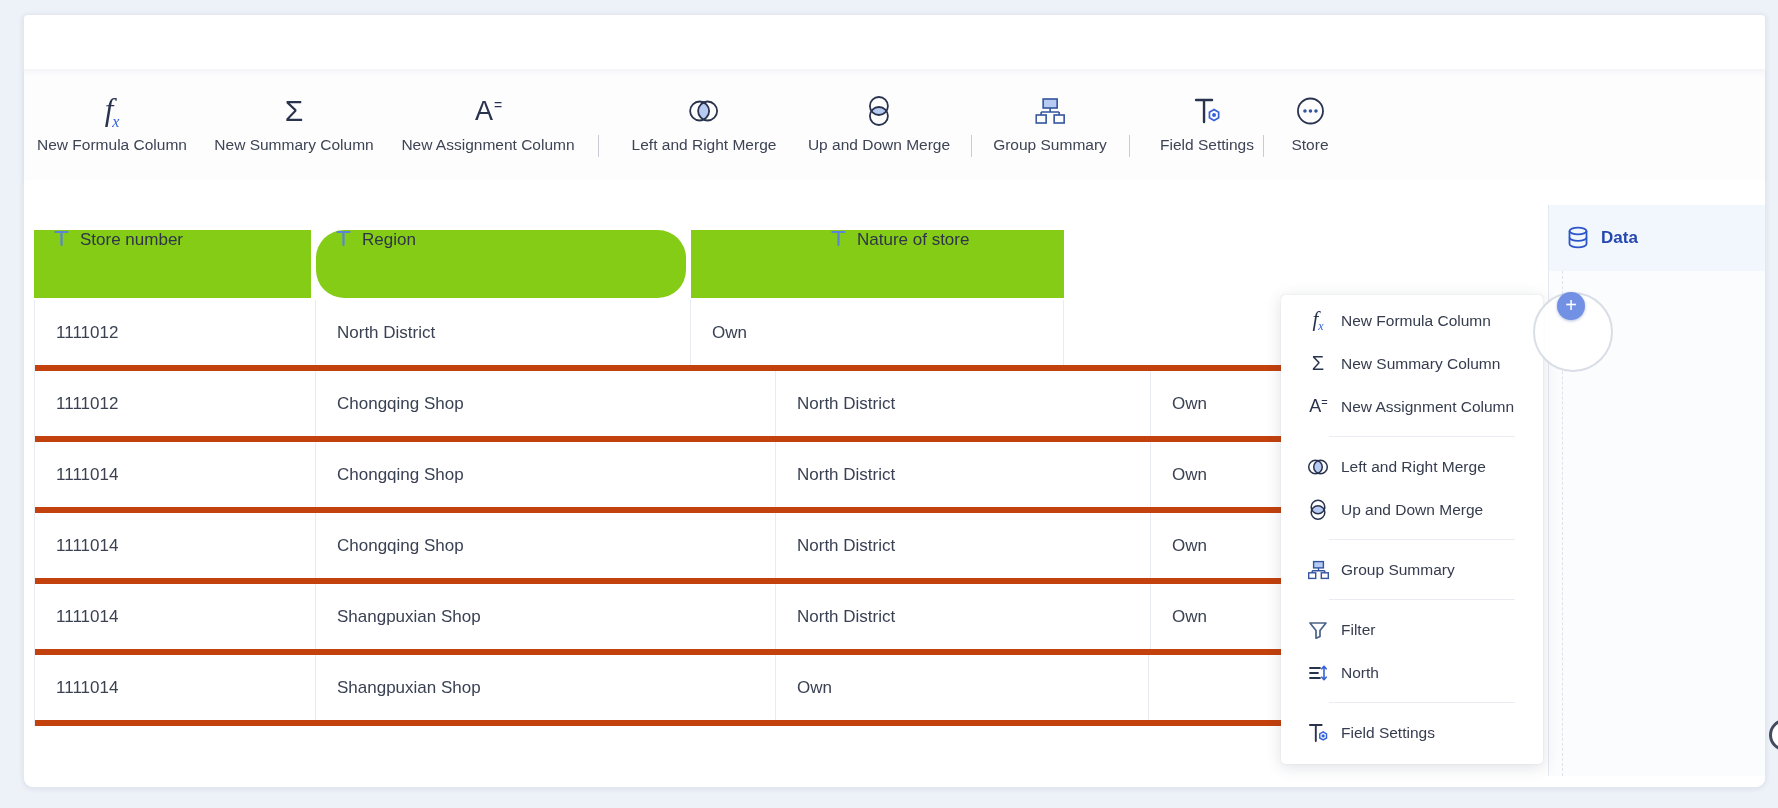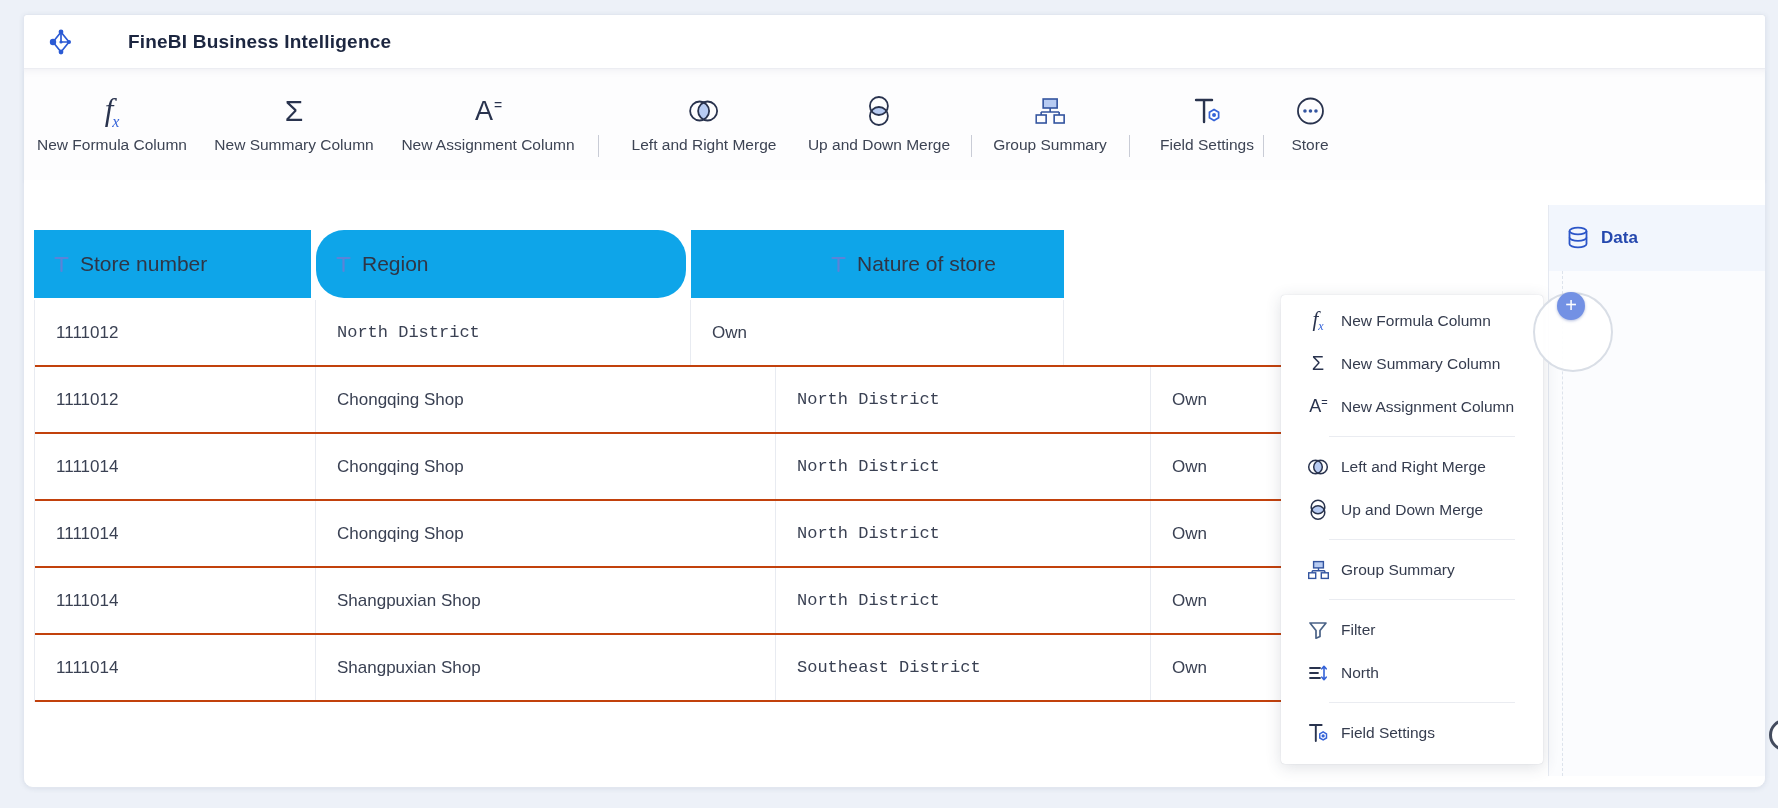--- a/index.html
+++ b/index.html
@@ -24,30 +24,30 @@
   .icon-fx .fx-f{font-family:"Liberation Serif",serif;font-style:italic;font-size:31px;color:#29334e;}
   .icon-fx .fx-x{font-family:"Liberation Serif",serif;font-style:italic;font-size:16px;color:#3563d8;vertical-align:-7px;margin-left:-1px;}
   .icon-sigma{font-size:30px;color:#29334e;}
   .icon-aeq{font-size:27px;color:#29334e;}
   .icon-aeq .aeq{font-size:14px;vertical-align:10px;margin-left:1px;letter-spacing:-1px;}
   
   .canvas{position:absolute;top:165px;left:0;right:0;bottom:0;background:#fff;border-radius:0 0 10px 10px;}
   
   .data-table{position:absolute;left:10px;top:50px;width:1490px;z-index:1;}
   .th-row{display:flex;height:68px;}
-  .th-cell{background:#0ea5e9;display:flex;align-items:center;padding-left:20px;box-sizing:border-box;
-           font-size:21px;color:#2f3546;cursor:pointer;}
+  .th-cell{background:#84cc16;display:flex;align-items:flex-start;padding-left:20px;box-sizing:border-box;
+           font-size:17px;color:#2f3546;cursor:pointer;}
   .th-cell .t-ico{margin-right:11px;display:flex;}
   .g0{width:277px;margin-right:5px;}  .g1{width:455px;margin-right:5px;}
   .g2{width:370px;margin-right:5px;border-radius:28px;}  .g3{width:373px;}
   .t-body{margin-top:2px;border-left:1px solid #e8ebf1;}
-  .t-row{display:flex;height:65px;background:#fff;border-bottom:2px solid #c2410c;}
+  .t-row{display:flex;height:65px;background:#fff;border-bottom:6px solid #c2410c;}
   .t-cell{box-sizing:border-box;padding-left:21px;display:flex;align-items:center;
           font-size:17px;color:#3a4153;border-right:1px solid #e8ebf1;}
-  .c0{width:281px;} .c1{width:460px;} .c2{width:375px;font-family:Liberation Mono, monospace;} .c3{width:373px;}
+  .c0{width:281px;} .c1{width:460px;} .c2{width:375px;} .c3{width:373px;}
   
   .data-panel{position:absolute;right:0;top:25px;bottom:11px;width:216px;background:#fbfcfe;
               border-left:1px solid #e5e9f1;z-index:5;}
   .dp-header{height:66px;background:#f2f6fd;display:flex;align-items:center;padding-left:18px;text-align:center;}
   .dp-title{margin-left:12px;font-size:17px;font-weight:bold;color:#2548ae;}
   .dp-body{position:absolute;top:66px;left:13px;right:0;bottom:0;border-left:1px dashed #dde3ec;}
   
   .context-menu{position:absolute;left:1257px;top:115px;width:262px;background:#fff;border-radius:4px;
                 box-shadow:0 3px 16px rgba(50,60,90,.16),0 0 1px rgba(50,60,90,.25);
                 padding:4px 0 10px;z-index:30;}
@@ -68,34 +68,20 @@
             z-index:50;cursor:pointer;box-shadow:0 1px 3px rgba(40,70,160,.35);}
   .edge-handle{position:absolute;left:1769px;top:719px;width:26px;height:26px;border-radius:50%;
                background:#fff;border:3px solid #434b5e;z-index:60;}
 </style>
 </head>
 <body>
 
 <div class="screen">
   <div class="window">
 
-    <div class="app-header">
-      <svg class="logo" viewBox="0 0 30 32">
-        <g stroke="#2b5ad4" stroke-width="1.7" fill="none">
-          <path d="M7 16 L15 6 L23 16 L15 26 Z"></path>
-            <path d="M15 6 L15 16 L23 16"></path>
-        </g>
-        <circle cx="7" cy="16" r="3.2" fill="#2b5ad4"></circle>
-        <circle cx="15" cy="6" r="2.4" fill="#2b5ad4"></circle>
-        <circle cx="23" cy="16" r="2.0" fill="#2b5ad4"></circle>
-        <circle cx="15" cy="26" r="2.4" fill="#2b5ad4"></circle>
-        <circle cx="15" cy="16" r="1.6" fill="#2b5ad4"></circle>
-      </svg>
-      <div class="app-title">FineBI Business Intelligence</div>
-    </div>
 
     <div class="toolbar">
 
       <div class="tb-item" style="left:88px">
         <div class="tb-ico icon-fx">
             <span><span class="fx-f">f</span><span class="fx-x">x</span></span>
           </div>
         <div class="tb-label">New Formula Column</div>
       </div>
 
@@ -258,21 +244,20 @@
             </div>
             <div class="t-row">
               <div class="t-cell c0">1111014</div>
               <div class="t-cell c1">Shangpuxian Shop</div>
               <div class="t-cell c2">North District</div>
               <div class="t-cell c3">Own</div>
             </div>
             <div class="t-row">
               <div class="t-cell c0">1111014</div>
               <div class="t-cell c1">Shangpuxian Shop</div>
-              <div class="t-cell c2">Southeast District</div>
               <div class="t-cell c3">Own</div>
             </div>
           </div>
       </div>
 
       <div class="context-menu">
         <div class="menu-item">
           <span class="menu-ico m-fx">
               <span><span class="fx-f">f</span><span class="fx-x">x</span></span>
             </span>

